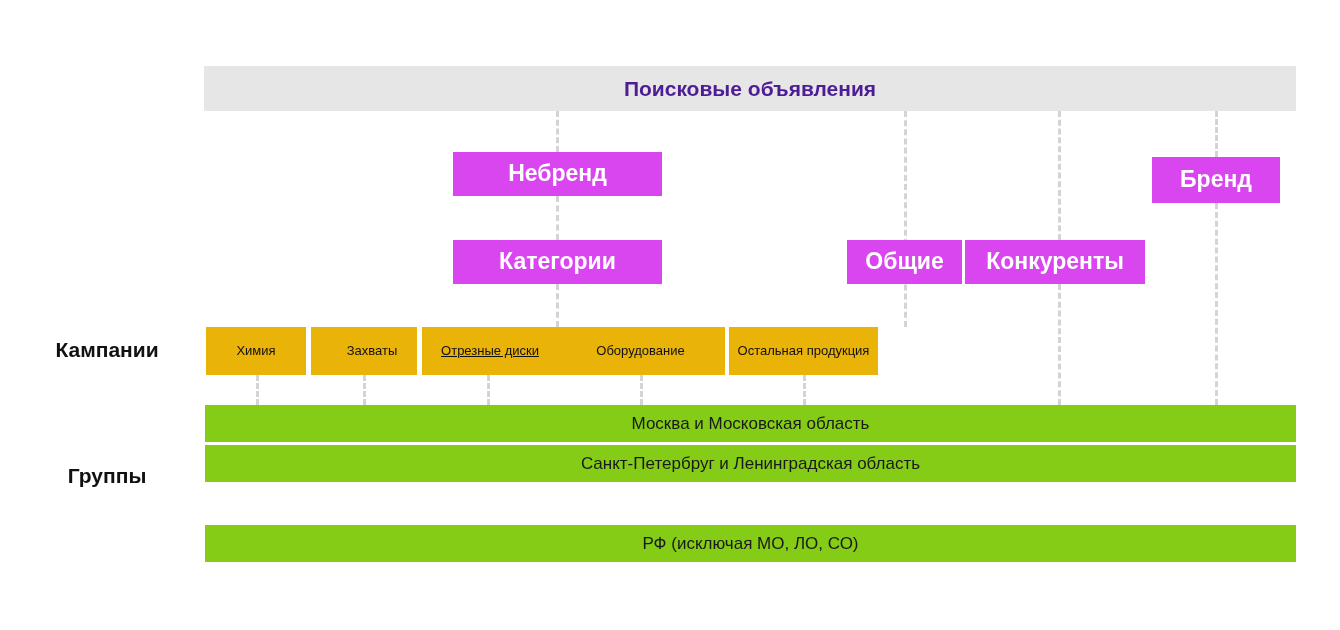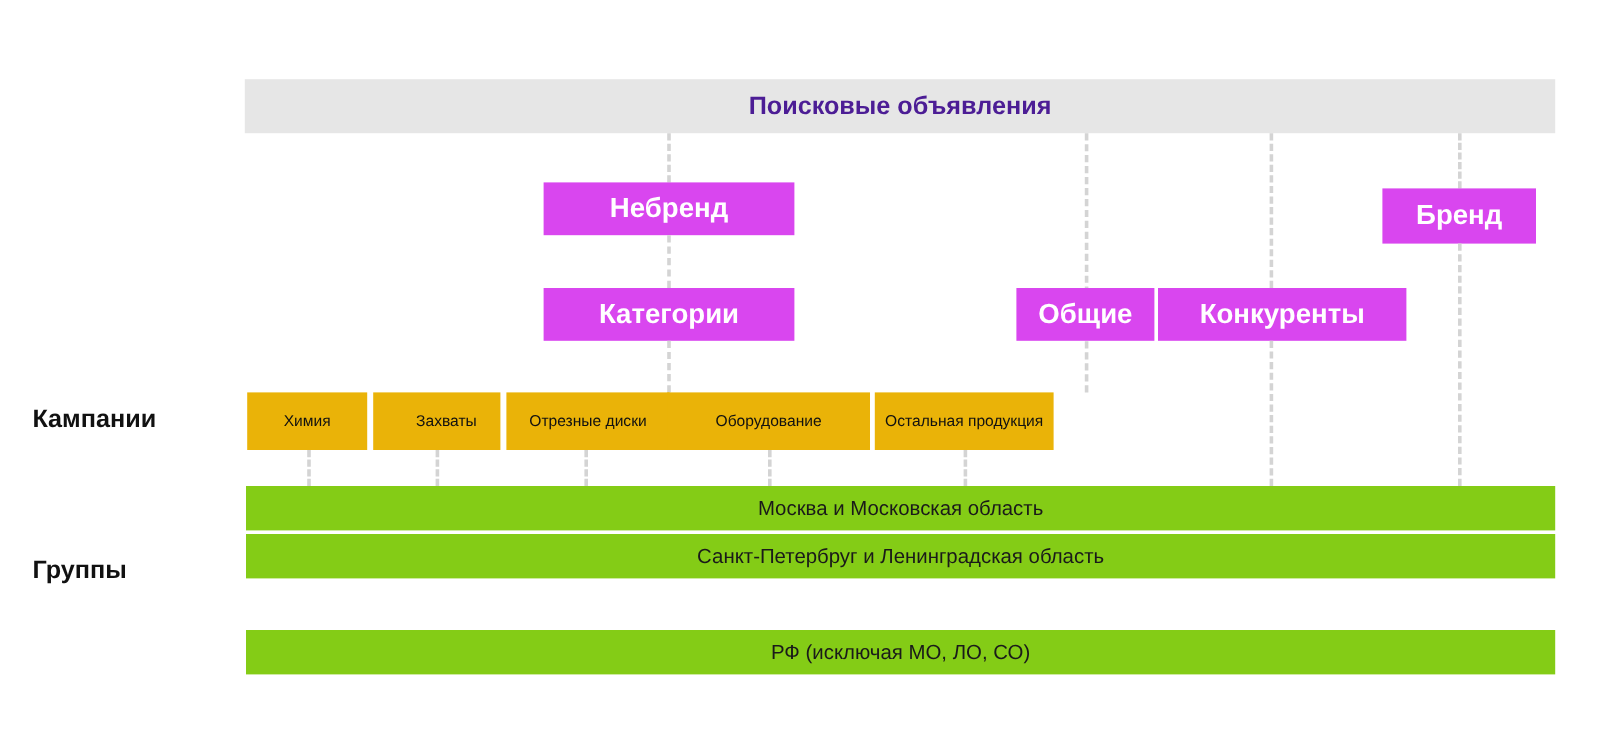--- a/index.html
+++ b/index.html
@@ -48,56 +48,56 @@
   .tier-dark {
     background: #d946ef;
     color: #ffffff;
     font-weight: bold;
     font-size: 23px;
   }
   .nebrand   { left: 453px;  top: 152px; width: 209px; height: 44px; }
   .brand     { left: 1152px; top: 157px; width: 128px; height: 46px; }
   .categorii { left: 453px;  top: 240px; width: 209px; height: 44px; }
   .obshie    { left: 847px;  top: 240px; width: 115px; height: 44px; }
-  .konkur    { left: 965px;  top: 240px; width: 207px; height: 44px; }
+  .konkur    { left: 965px;  top: 240px; width: 180px; height: 44px; }
 
   
   .camp {
     background: #eab308;
     color: #111111;
     font-size: 13px;
     font-weight: normal;
     top: 327px;
     height: 48px;
     padding: 0 4px;
   }
   .camp-0 { left: 206px; width: 100px; }
   .camp-1 { left: 311px; width: 106px; padding-left: 20px; }
-  .camp-2 { left: 422px; width: 136px; }
+  .camp-2 { left: 422px; width: 136px; text-decoration: underline; }
   .camp-3 { left: 556px; width: 169px; }
   .camp-4 { left: 729px; width: 149px; }
 
   
   .grp {
     left: 205px;
     width: 1091px;
     height: 37px;
     background: #84cc16;
     color: #1a1a1a;
     font-size: 17px;
   }
   .grp-0 { top: 405px; }
   .grp-1 { top: 445px; }
   .grp-2 { top: 485px; }
   .grp-3 { top: 525px; }
 
   
   .row-label {
     position: absolute;
-    text-align: left;
+    text-align: center;
     font-weight: bold;
     font-size: 21px;
     color: #111111;
     width: 160px;
     left: 27px;
   }
   .label-campaigns { top: 338px; }
   .label-groups    { top: 464px; }
 
   

